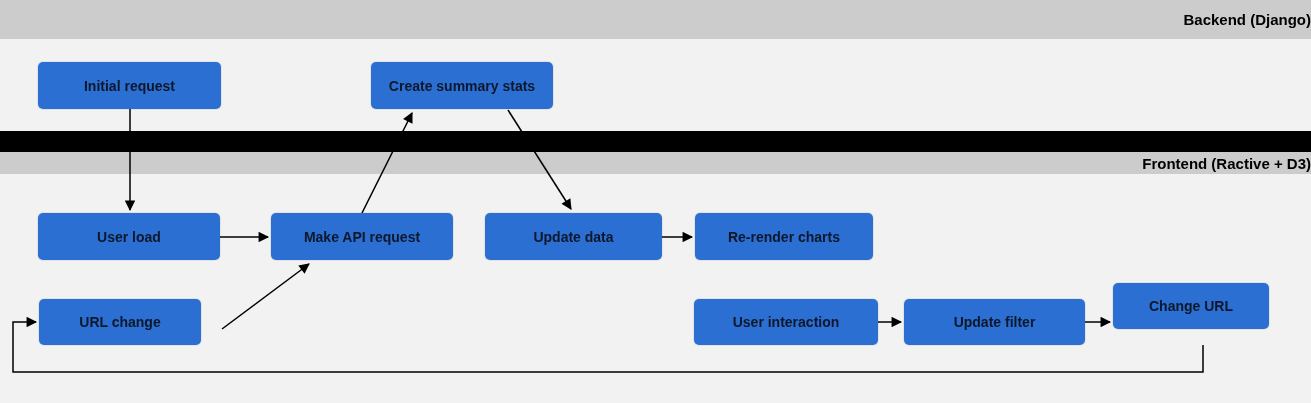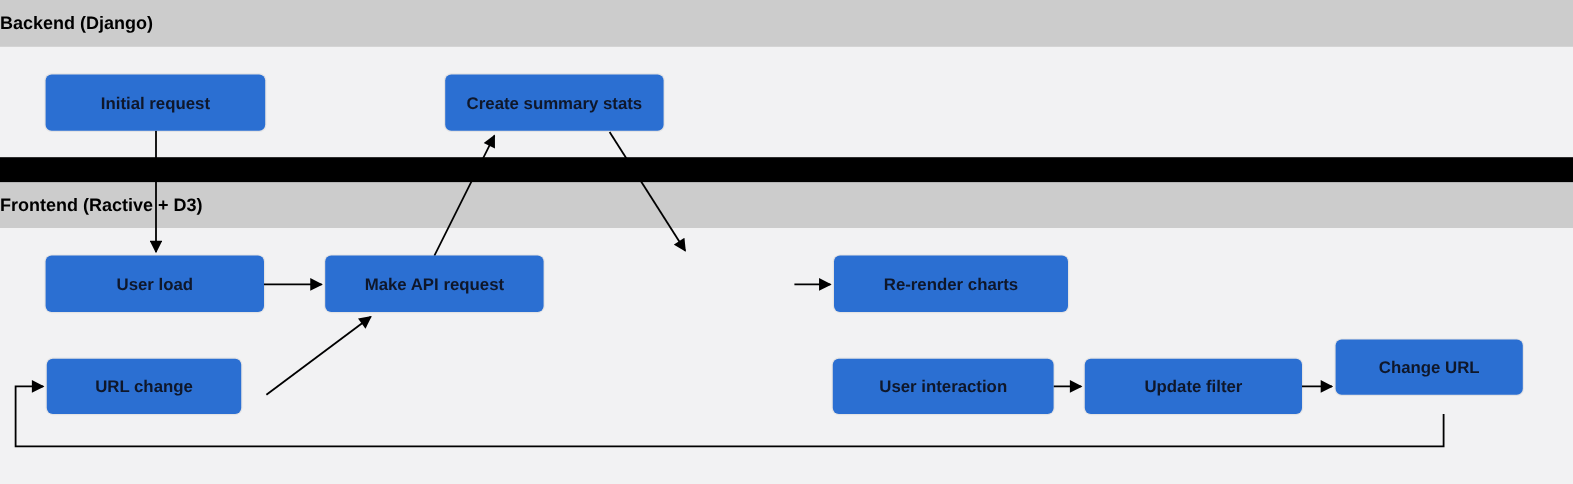--- a/index.html
+++ b/index.html
@@ -19,24 +19,24 @@
     position: absolute;
     left: 0;
     width: 1311px;
     background: #cccccc;
     color: #000000;
     font-weight: bold;
     font-size: 15px;
     text-align: center;
     display: flex;
     align-items: center;
-    justify-content: flex-start;
+    justify-content: flex-end;
   }
   .lane-bar.backend { top: 0; height: 39px; }
-  .lane-bar.frontend { top: 152px; height: 38px; }
+  .lane-bar.frontend { top: 152px; height: 22px; }
   .divider {
     position: absolute;
     left: 0;
     top: 131px;
     width: 1311px;
     height: 21px;
     background: #000000;
   }
   .edges {
     position: absolute;
@@ -94,22 +94,23 @@
   </svg>
 
   <div class="node" style="left:38px;  top:62px;  width:183px; height:47px">Initial request</div>
 
   <div class="node" style="left:371px; top:62px;  width:182px; height:47px">Create summary stats</div>
 
   <div class="node" style="left:38px;  top:213px; width:182px; height:47px">User load</div>
 
   <div class="node" style="left:271px; top:213px; width:182px; height:47px">Make API request</div>
 
+  <div class="node" style="left:485px; top:213px; width:177px; height:47px">Update data</div>
 
-  <div class="node" style="left:695px; top:213px; width:195px; height:47px">Re-render charts</div>
+  <div class="node" style="left:695px; top:213px; width:178px; height:47px">Re-render charts</div>
 
   <div class="node" style="left:39px;  top:299px; width:162px; height:46px">URL change</div>
 
   <div class="node" style="left:694px; top:299px; width:184px; height:46px">User interaction</div>
 
   <div class="node" style="left:904px; top:299px; width:181px; height:46px">Update filter</div>
 
   <div class="node" style="left:1113px;top:283px; width:156px; height:46px">Change URL</div>
 
 </div>

